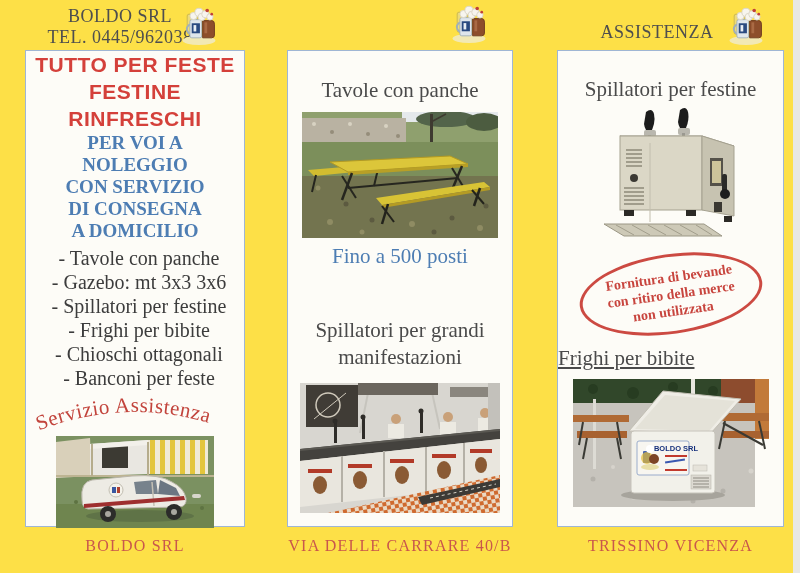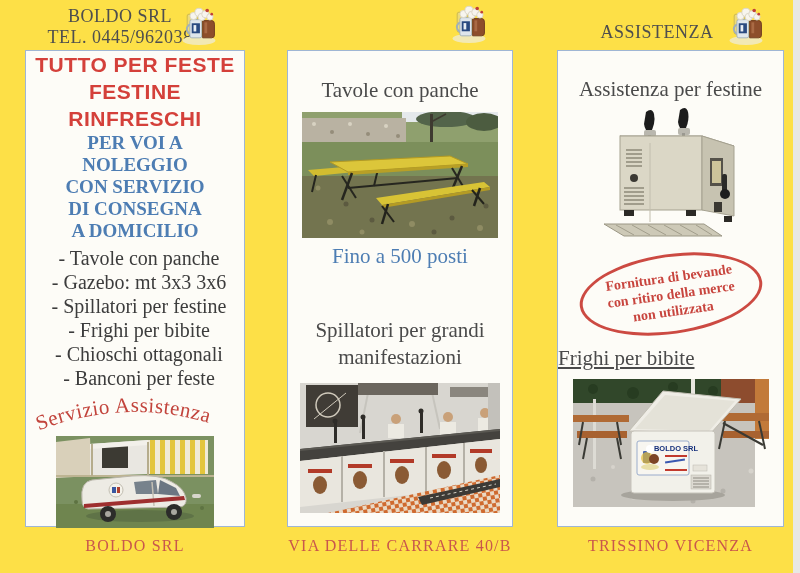--- a/index.html
+++ b/index.html
@@ -262,21 +262,21 @@
         <rect x="170" y="66" width="22" height="4" fill="#b23a28"></rect>
           <ellipse cx="181" cy="82" rx="6" ry="8" fill="#8a5a34"></ellipse>
       </g>
       <polygon points="28,130 200,92 200,130" fill="url(#chk)"></polygon>
       <polygon points="118,114 200,96 200,104 122,122" fill="#3c3a36"></polygon>
       <line x1="130" y1="115" x2="196" y2="101" stroke="#d8d4c8" stroke-width="1" stroke-dasharray="3 3"></line>
     </svg>
   </div>
 
   <div class="panel panel-right">
-    <div class="rp-h">Assistenza per festine</div>
+    <div class="rp-h">Spillatori per festine</div>
 
     <svg class="photo rp-photo1" width="170" height="136" viewBox="0 0 170 136">
       <path d="M60 6 q6 -5 8 2 q2 9 -4 20 q-5 -3 -6 -10 z" fill="#1c1c1c"></path>
       <path d="M94 4 q6 -5 8 2 q2 9 -4 20 q-5 -3 -6 -10 z" fill="#1c1c1c"></path>
       <rect x="58" y="24" width="12" height="7" rx="2" fill="#b9b7ae"></rect>
       <rect x="92" y="22" width="12" height="7" rx="2" fill="#b9b7ae"></rect>
       <rect x="62" y="29" width="3" height="8" fill="#9a9890"></rect>
       <rect x="96" y="27" width="3" height="8" fill="#9a9890"></rect>
       <polygon points="34,30 116,30 148,40 66,40" fill="#e8e5d7" stroke="#a5a190" stroke-width="1"></polygon>
       <rect x="34" y="30" width="82" height="74" fill="#dbd7c6" stroke="#a5a190" stroke-width="1"></rect>

